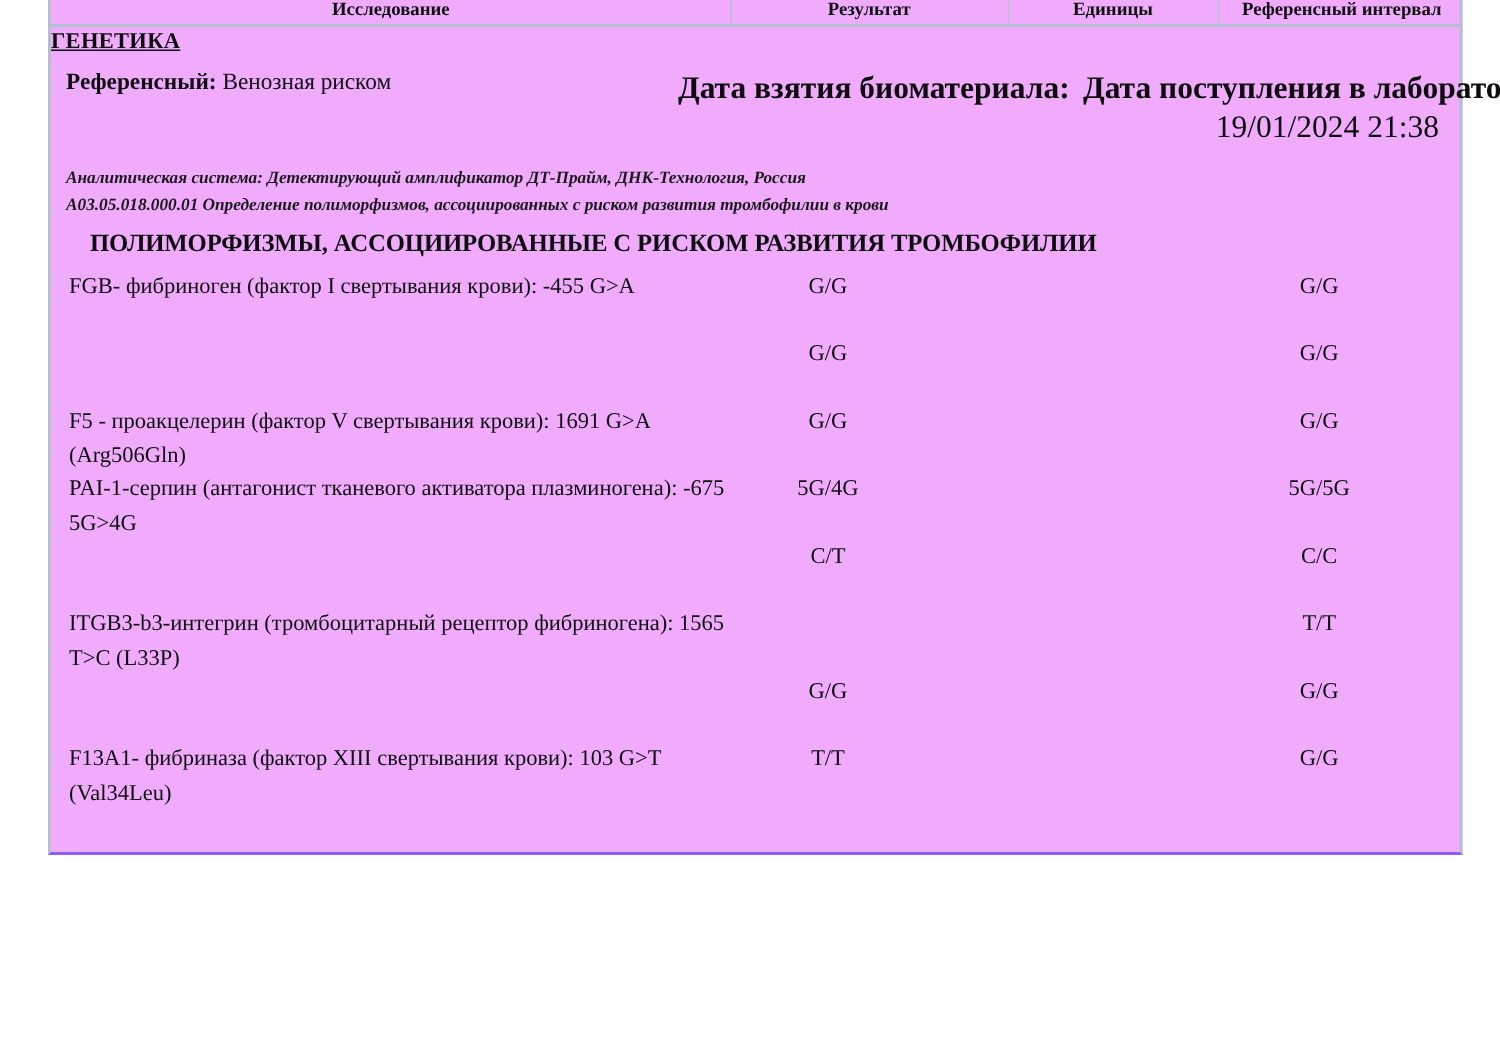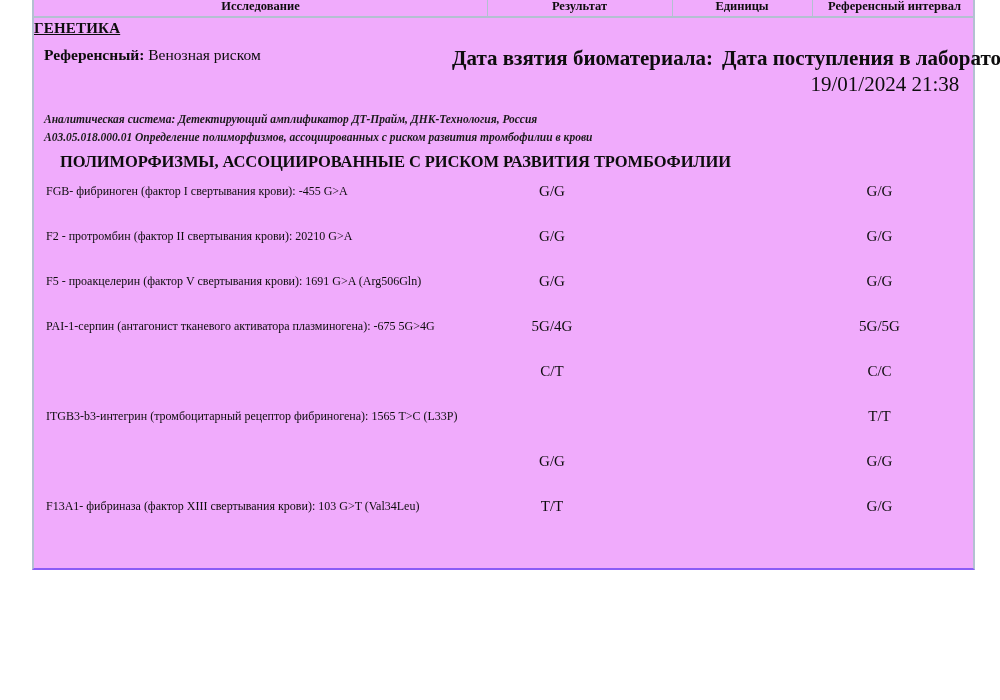--- a/index.html
+++ b/index.html
@@ -155,21 +155,21 @@
   }
   .row {
     position: relative;
     height: 45px;
   }
   .row .name {
     position: absolute;
     left: 12px;
     top: 0;
     width: 440px;
-    font-size: 12px;
+    font-size: 15px;
     line-height: 23px;
   }
   .row .result {
     position: absolute;
     left: 453px;
     top: 0;
     width: 130px;
     text-align: center;
     font-size: 15px;
     line-height: 23px;
@@ -236,21 +236,20 @@
     <div class="group-heading">ПОЛИМОРФИЗМЫ, АССОЦИИРОВАННЫЕ С РИСКОМ РАЗВИТИЯ ТРОМБОФИЛИИ</div>
 
     <div class="rows" id="rows-container">
         <div class="row">
           <div class="name">FGB- фибриноген (фактор I свертывания крови): -455 G&gt;A</div>
           <div class="result">G/G</div>
           <div class="units"></div>
           <div class="reference">G/G</div>
         </div>
         <div class="row">
-          <div class="name">F2 - протромбин (фактор II свертывания крови): 20210 G&gt;A</div>
           <div class="result">G/G</div>
           <div class="units"></div>
           <div class="reference">G/G</div>
         </div>
         <div class="row">
           <div class="name">F5 - проакцелерин (фактор V свертывания крови): 1691 G&gt;A (Arg506Gln)</div>
           <div class="result">G/G</div>
           <div class="units"></div>
           <div class="reference">G/G</div>
         </div>

